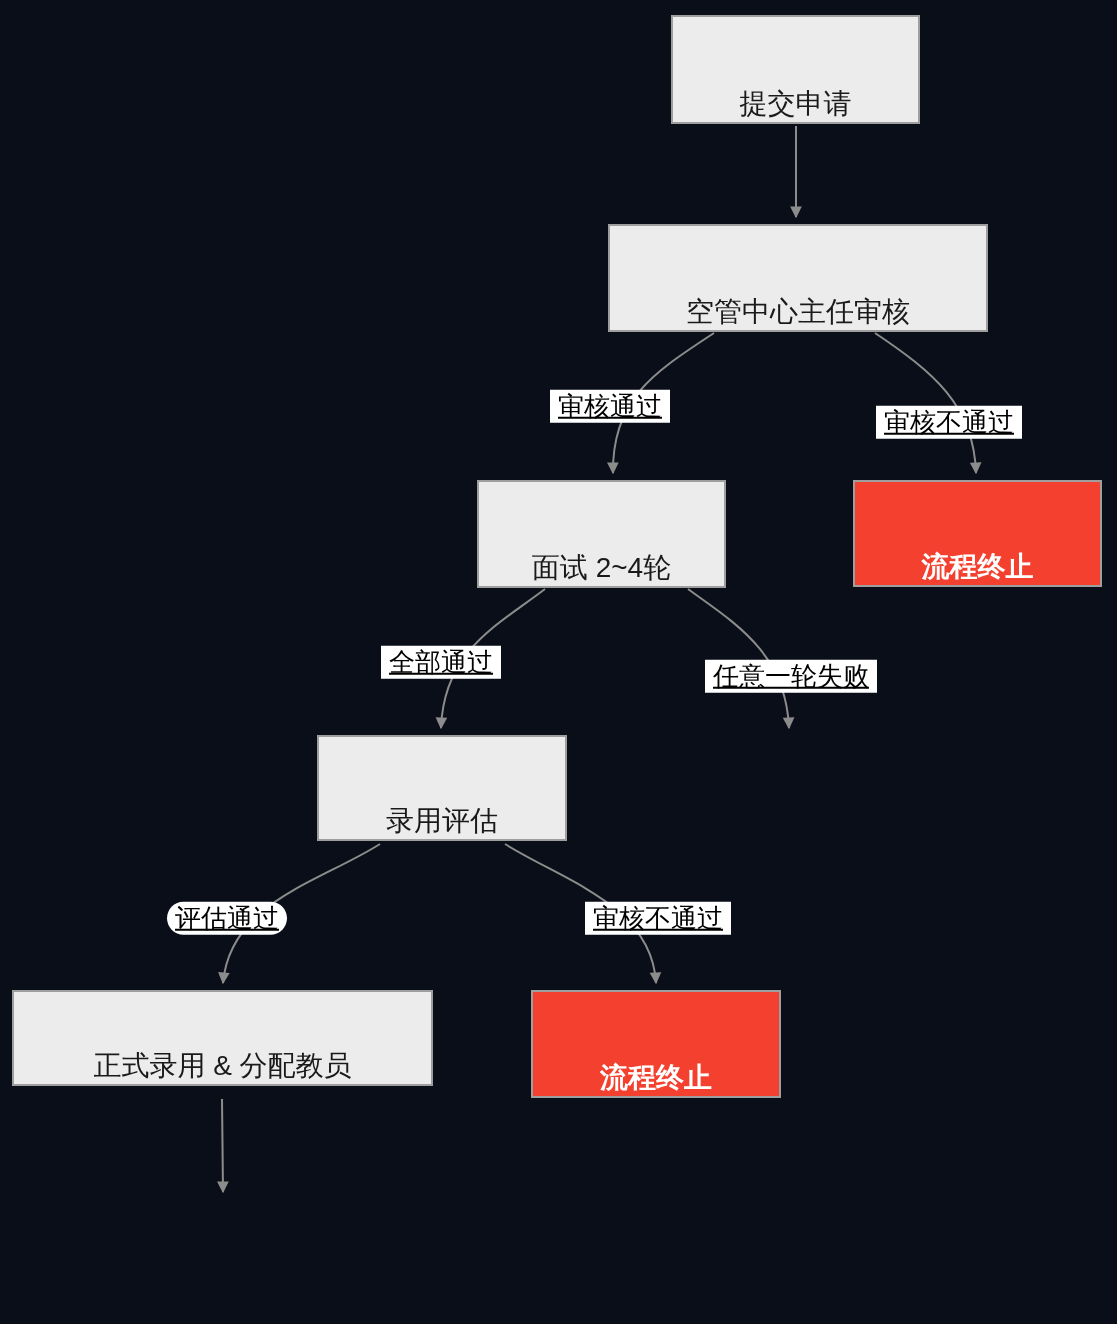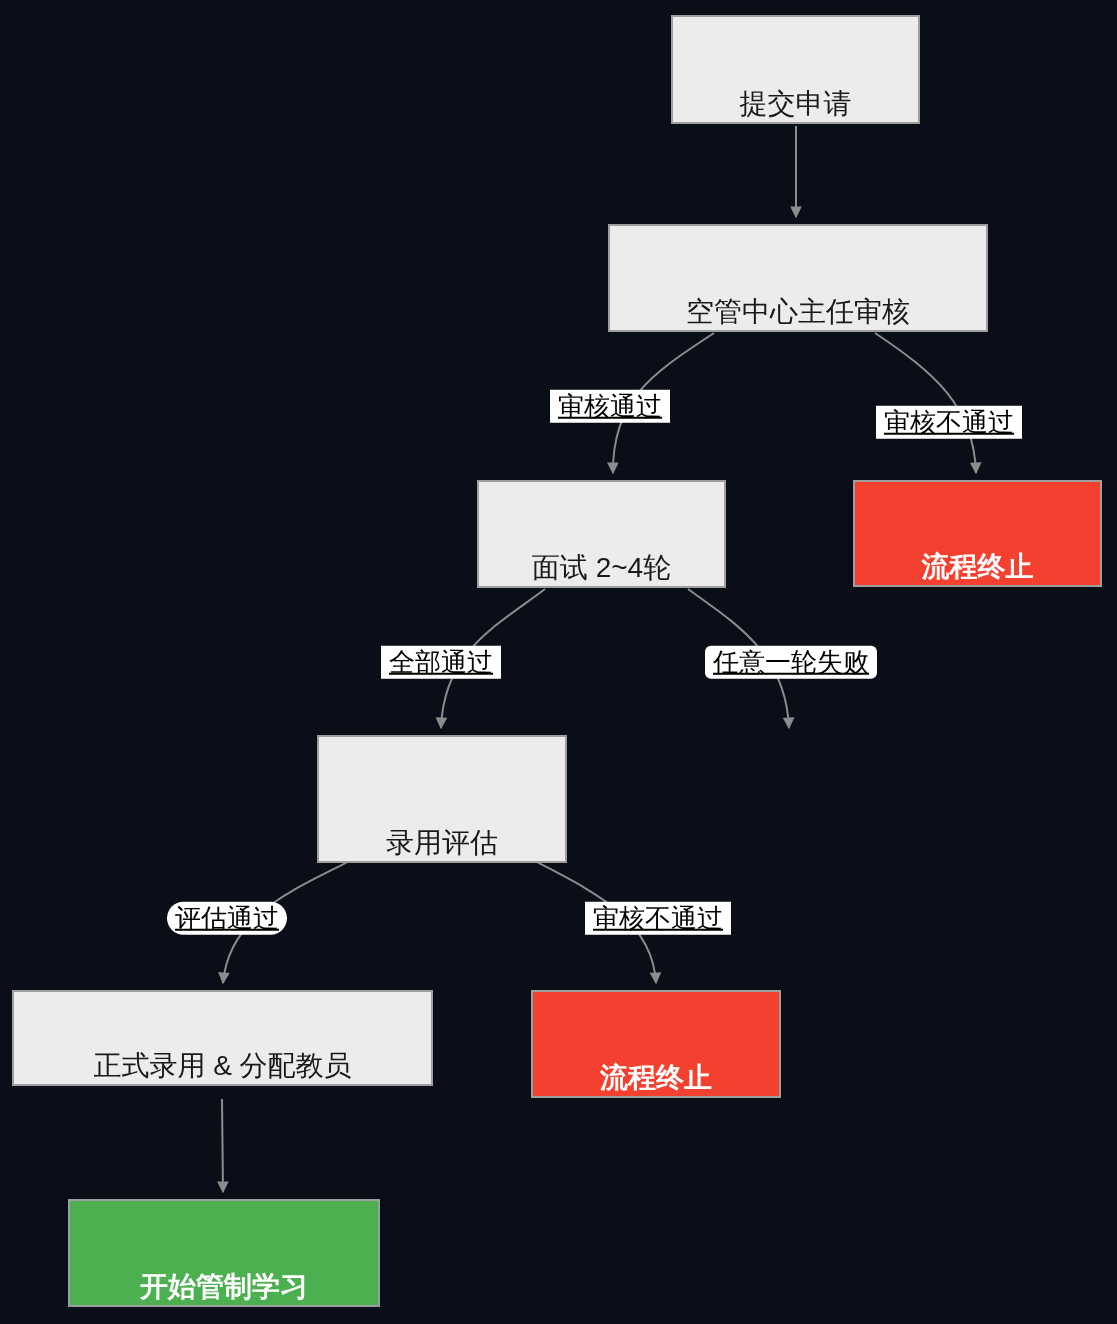--- a/index.html
+++ b/index.html
@@ -66,30 +66,30 @@
     line-height: 1.25;
     padding: 0 8px;
     white-space: nowrap;
     text-decoration: underline;
   }
   
   #node-submit            { left: 671px; top: 15px;   width: 249px; height: 109px; }
   #node-director-review   { left: 608px; top: 224px;  width: 380px; height: 108px; }
   #node-interview         { left: 477px; top: 480px;  width: 249px; height: 108px; }
   #node-terminate-1       { left: 853px; top: 480px;  width: 249px; height: 107px; }
-  #node-evaluation        { left: 317px; top: 735px;  width: 250px; height: 128px; }
+  #node-evaluation        { left: 317px; top: 735px;  width: 250px; height: 106px; }
   #node-abort             { left: 667px; top: 735px;  width: 250px; height: 108px; }
   #node-hire              { left: 12px;  top: 990px;  width: 421px; height: 96px; }
   #node-terminate-2       { left: 531px; top: 990px;  width: 250px; height: 108px; }
   #node-start-training    { left: 68px;  top: 1199px; width: 312px; height: 108px; }
   
   #el-review-passed     { left: 610px; top: 406px; }
   #el-review-failed     { left: 949px; top: 406px; margin-top: 16px; }
   #el-all-passed        { left: 441px; top: 662px; }
-  #el-any-round-failed  { left: 791px; top: 662px; border-radius: 6px; }
+  #el-any-round-failed  { left: 791px; top: 676px; }
   #el-eval-passed       { left: 227px; top: 918px; border-radius: 20px; }
   #el-eval-failed       { left: 658px; top: 918px; }
 </style>
 </head>
 <body>
 
 <div class="canvas">
 
   <svg class="edges" width="1117" height="1324" viewBox="0 0 1117 1324" xmlns="http://www.w3.org/2000/svg">
     <defs>
@@ -121,23 +121,20 @@
   </div>
   <div class="node" id="node-evaluation">
     <span>录用评估</span>
   </div>
   <div class="node" id="node-hire">
     <span>正式录用 &amp; 分配教员</span>
   </div>
   <div class="node danger" id="node-terminate-2">
     <span>流程终止</span>
   </div>
-  <div class="node success" id="node-start-training">
-    <span>开始管制学习</span>
-  </div>
 
   <div class="edge-label" id="el-review-passed">审核通过</div>
   <div class="edge-label" id="el-review-failed">审核不通过</div>
   <div class="edge-label" id="el-all-passed">全部通过</div>
   <div class="edge-label" id="el-any-round-failed">任意一轮失败</div>
   <div class="edge-label" id="el-eval-passed">评估通过</div>
   <div class="edge-label" id="el-eval-failed">审核不通过</div>
 
 </div>
 

